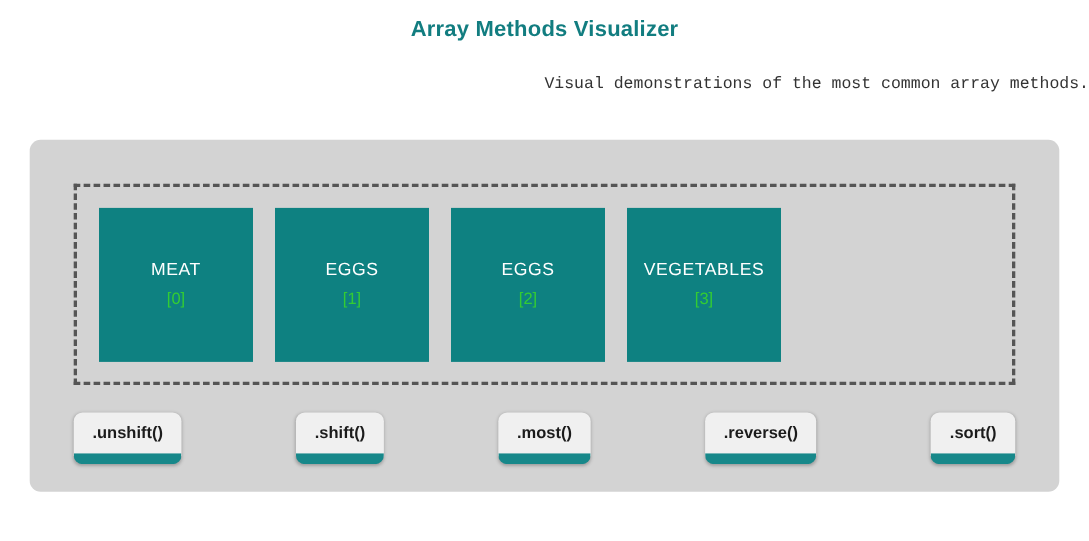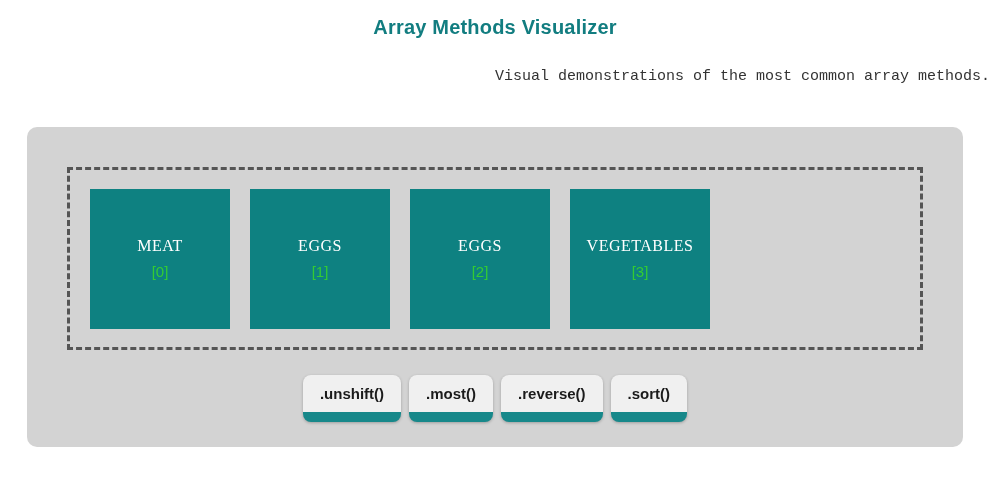--- a/index.html
+++ b/index.html
@@ -57,29 +57,28 @@
     flex-direction: column;
     align-items: center;
     justify-content: center;
     gap: 8px;
     flex: 0 0 auto;
   }
   .array-item-label {
     color: #ffffff;
     font-size: 16px;
     letter-spacing: 0.5px;
-    font-family: Liberation Serif, serif;
   }
   .array-item-index {
     color: #33cc33;
     font-size: 15px;
   }
   .method-buttons {
     display: flex;
-    justify-content: center;
+    justify-content: space-between;
     gap: 8px;
     margin-top: 25px;
   }
   .method-button {
     font-family: "Liberation Sans", sans-serif;
     font-size: 15px;
     font-weight: bold;
     color: #1b1b1b;
     background: #f0f0f0;
     border: none;
@@ -119,20 +118,21 @@
 
       <div class="array-item">
         <span class="array-item-label">VEGETABLES</span>
         <span class="array-item-index">[3]</span>
       </div>
 
     </div>
 
     <div class="method-buttons">
       <button class="method-button">.unshift()</button>
+      <button class="method-button">.shift()</button>
       <button class="method-button">.most()</button>
       <button class="method-button">.reverse()</button>
       <button class="method-button">.sort()</button>
     </div>
 
   </div>
 
 </div>
 
 </body></html>

